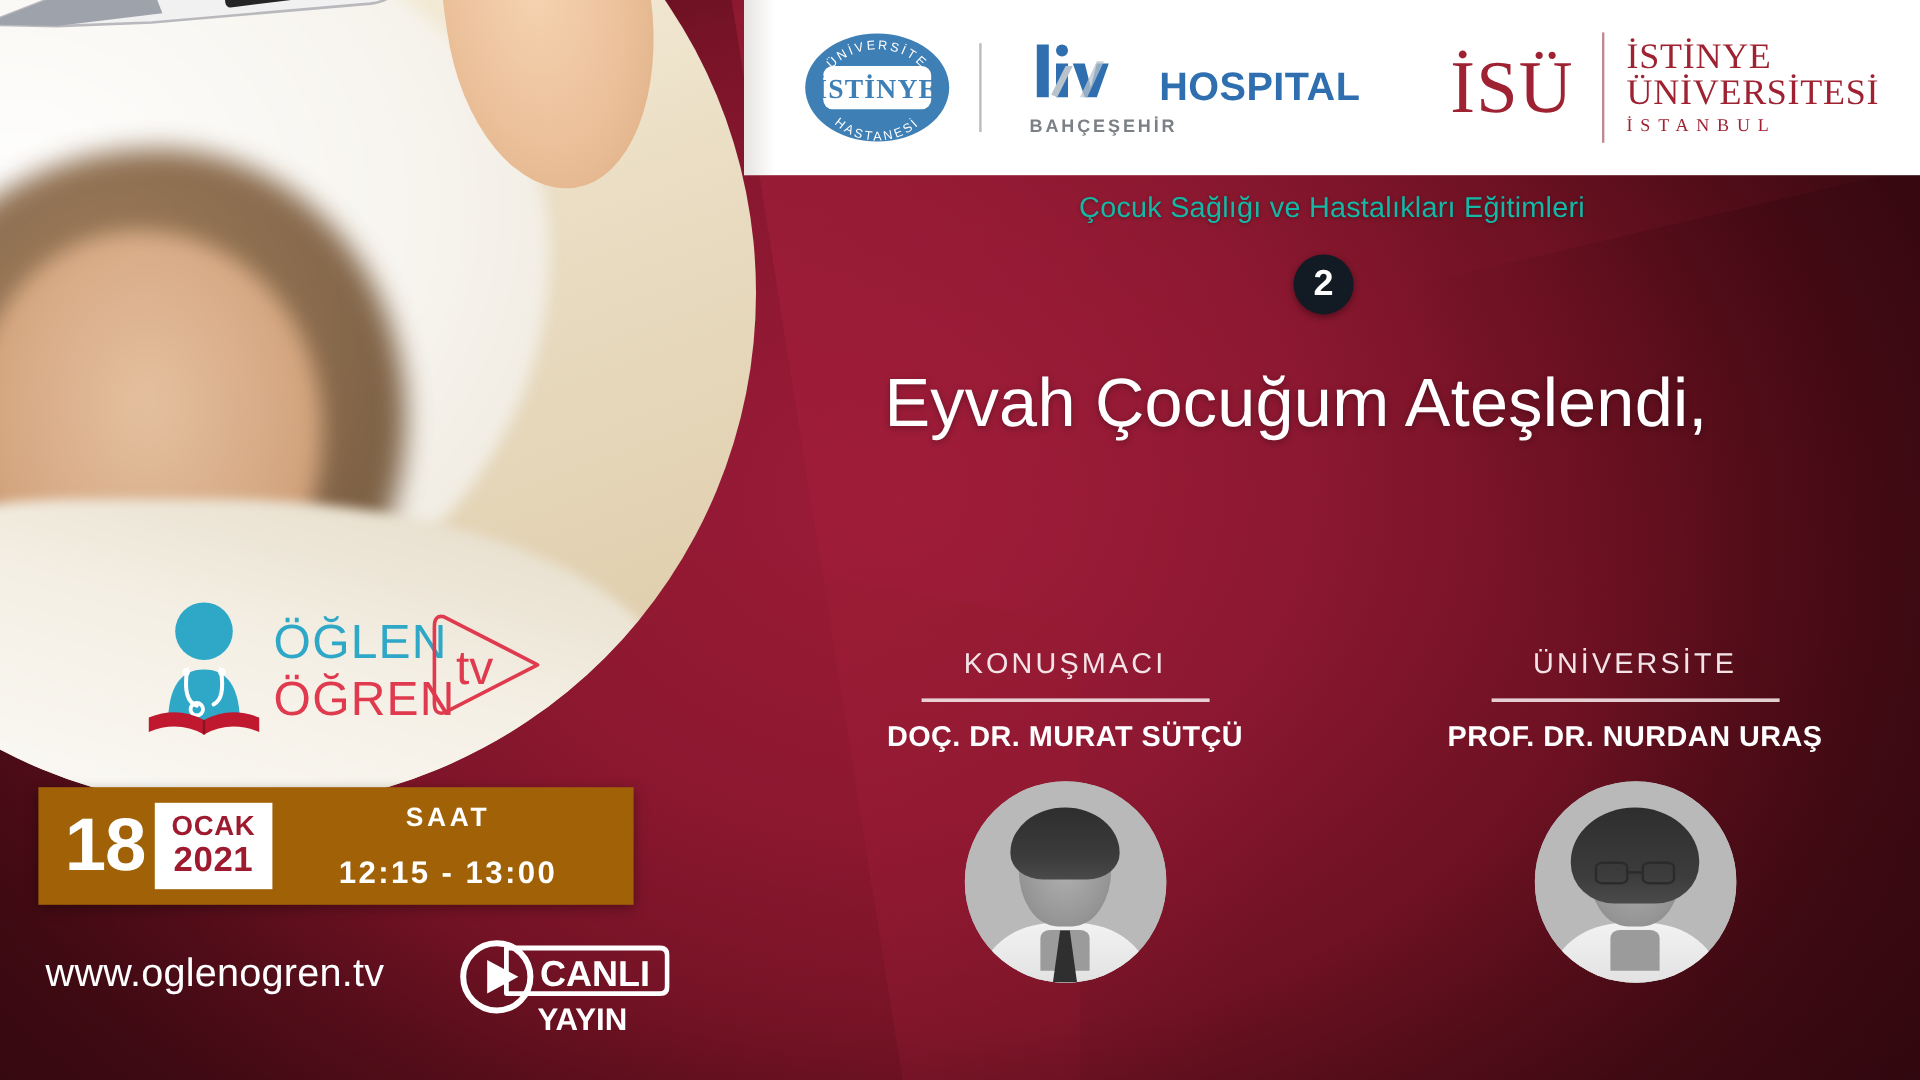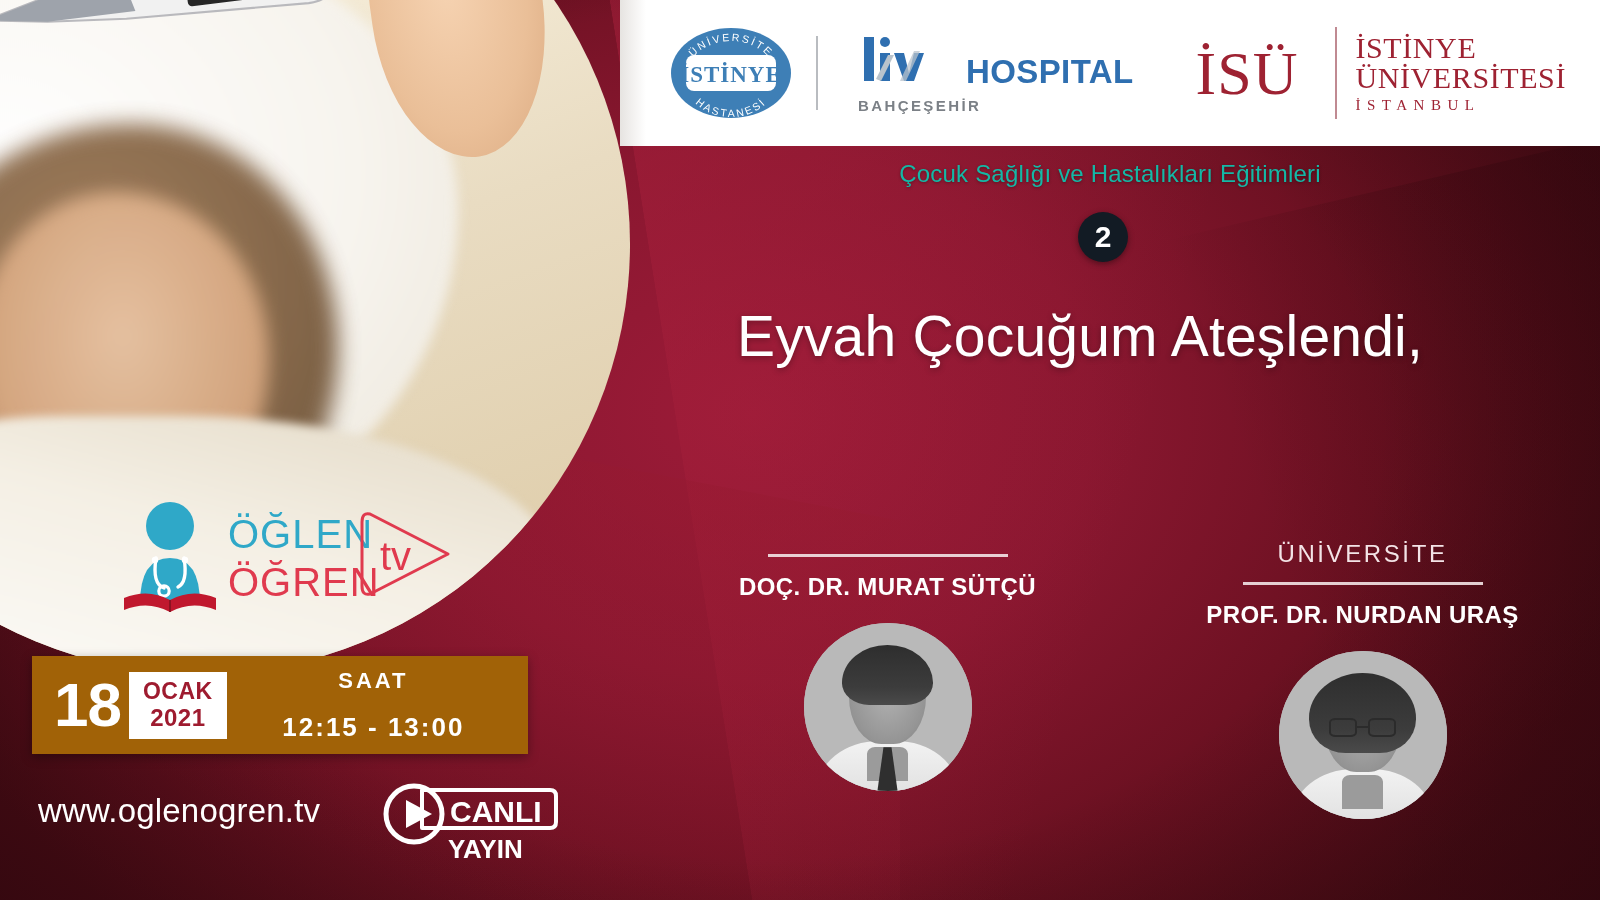--- a/index.html
+++ b/index.html
@@ -65,21 +65,21 @@
   .liv-sub{
     margin-top:6px;font-size:15px;letter-spacing:2.4px;color:#7b8086;font-weight:bold;
     padding-left:4px;
   }
 
   .spacer{flex:1 1 auto;}
 
   .isu{display:flex;align-items:center;flex:0 0 auto;}
   .isu-mark{
     font-family:"Liberation Serif", serif;font-size:62px;color:#9e2232;
-    letter-spacing:1px;line-height:.95;padding-right:37px;
+    letter-spacing:1px;line-height:.95;padding-right:24px;
   }
   .isu-rule{width:2px;height:92px;background:#c08a92;margin-right:18px;}
   .isu-words{font-family:"Liberation Serif", serif;color:#9e2232;line-height:1.02;}
   .isu-l1{font-size:30px;letter-spacing:.6px;}
   .isu-l2{font-size:30px;letter-spacing:.6px;}
   .isu-l3{font-size:15px;letter-spacing:6.5px;margin-top:4px;color:#9e2232;}
 
   
   .photo-left{
     position:absolute;left:-230px;top:-186px;width:860px;height:860px;
@@ -221,21 +221,21 @@
   }
   .dnum{
     color:#ffffff;font-size:62px;font-weight:bold;line-height:1;
     padding:0 6px 0 22px;letter-spacing:-1px;
   }
   .dmon{
     background:#ffffff;padding:8px 14px 9px;margin-left:2px;text-align:center;
     line-height:1;
   }
   .dmon .m{color:#9e1b2f;font-size:23px;font-weight:bold;letter-spacing:.5px;display:block;}
-  .dmon .y{color:#9e1b2f;font-size:24px;font-weight:bold;letter-spacing:.5px;display:block;margin-top:3px;}
+  .dmon .y{color:#9e1b2f;font-size:29px;font-weight:bold;letter-spacing:.5px;display:block;margin-top:3px;}
   .timecol{flex:1 1 auto;text-align:center;padding-right:8px;}
   .timecol .lbl{color:#ffffff;font-size:22px;font-weight:bold;letter-spacing:3px;}
   .timecol .val{color:#ffffff;font-size:26px;font-weight:bold;letter-spacing:2px;margin-top:18px;}
 
   
   .url{
     position:absolute;left:38px;top:792px;color:#ffffff;font-size:33px;font-weight:400;
     letter-spacing:.2px;
   }
   .live{
@@ -330,20 +330,21 @@
   <div class="eyebrow">Çocuk Sağlığı ve Hastalıkları Eğitimleri</div>
   <div class="ep-badge">2</div>
 
   <div class="title">
     <span class="l1">Eyvah Çocuğum Ateşlendi,</span>
   </div>
 
   <div class="people">
 
     <div class="person">
+      <div class="role">KONUŞMACI</div>
       <div class="role-rule"></div>
       <div class="pname">DOÇ. DR. MURAT SÜTÇÜ</div>
       <div class="avatar">
         <div class="av-bg"></div>
         <div class="av-coat"></div>
         <div class="av-neck"></div>
         <div class="av-head"></div>
         <div class="av-hair"></div>
         <div class="av-tie"></div>
       </div>

